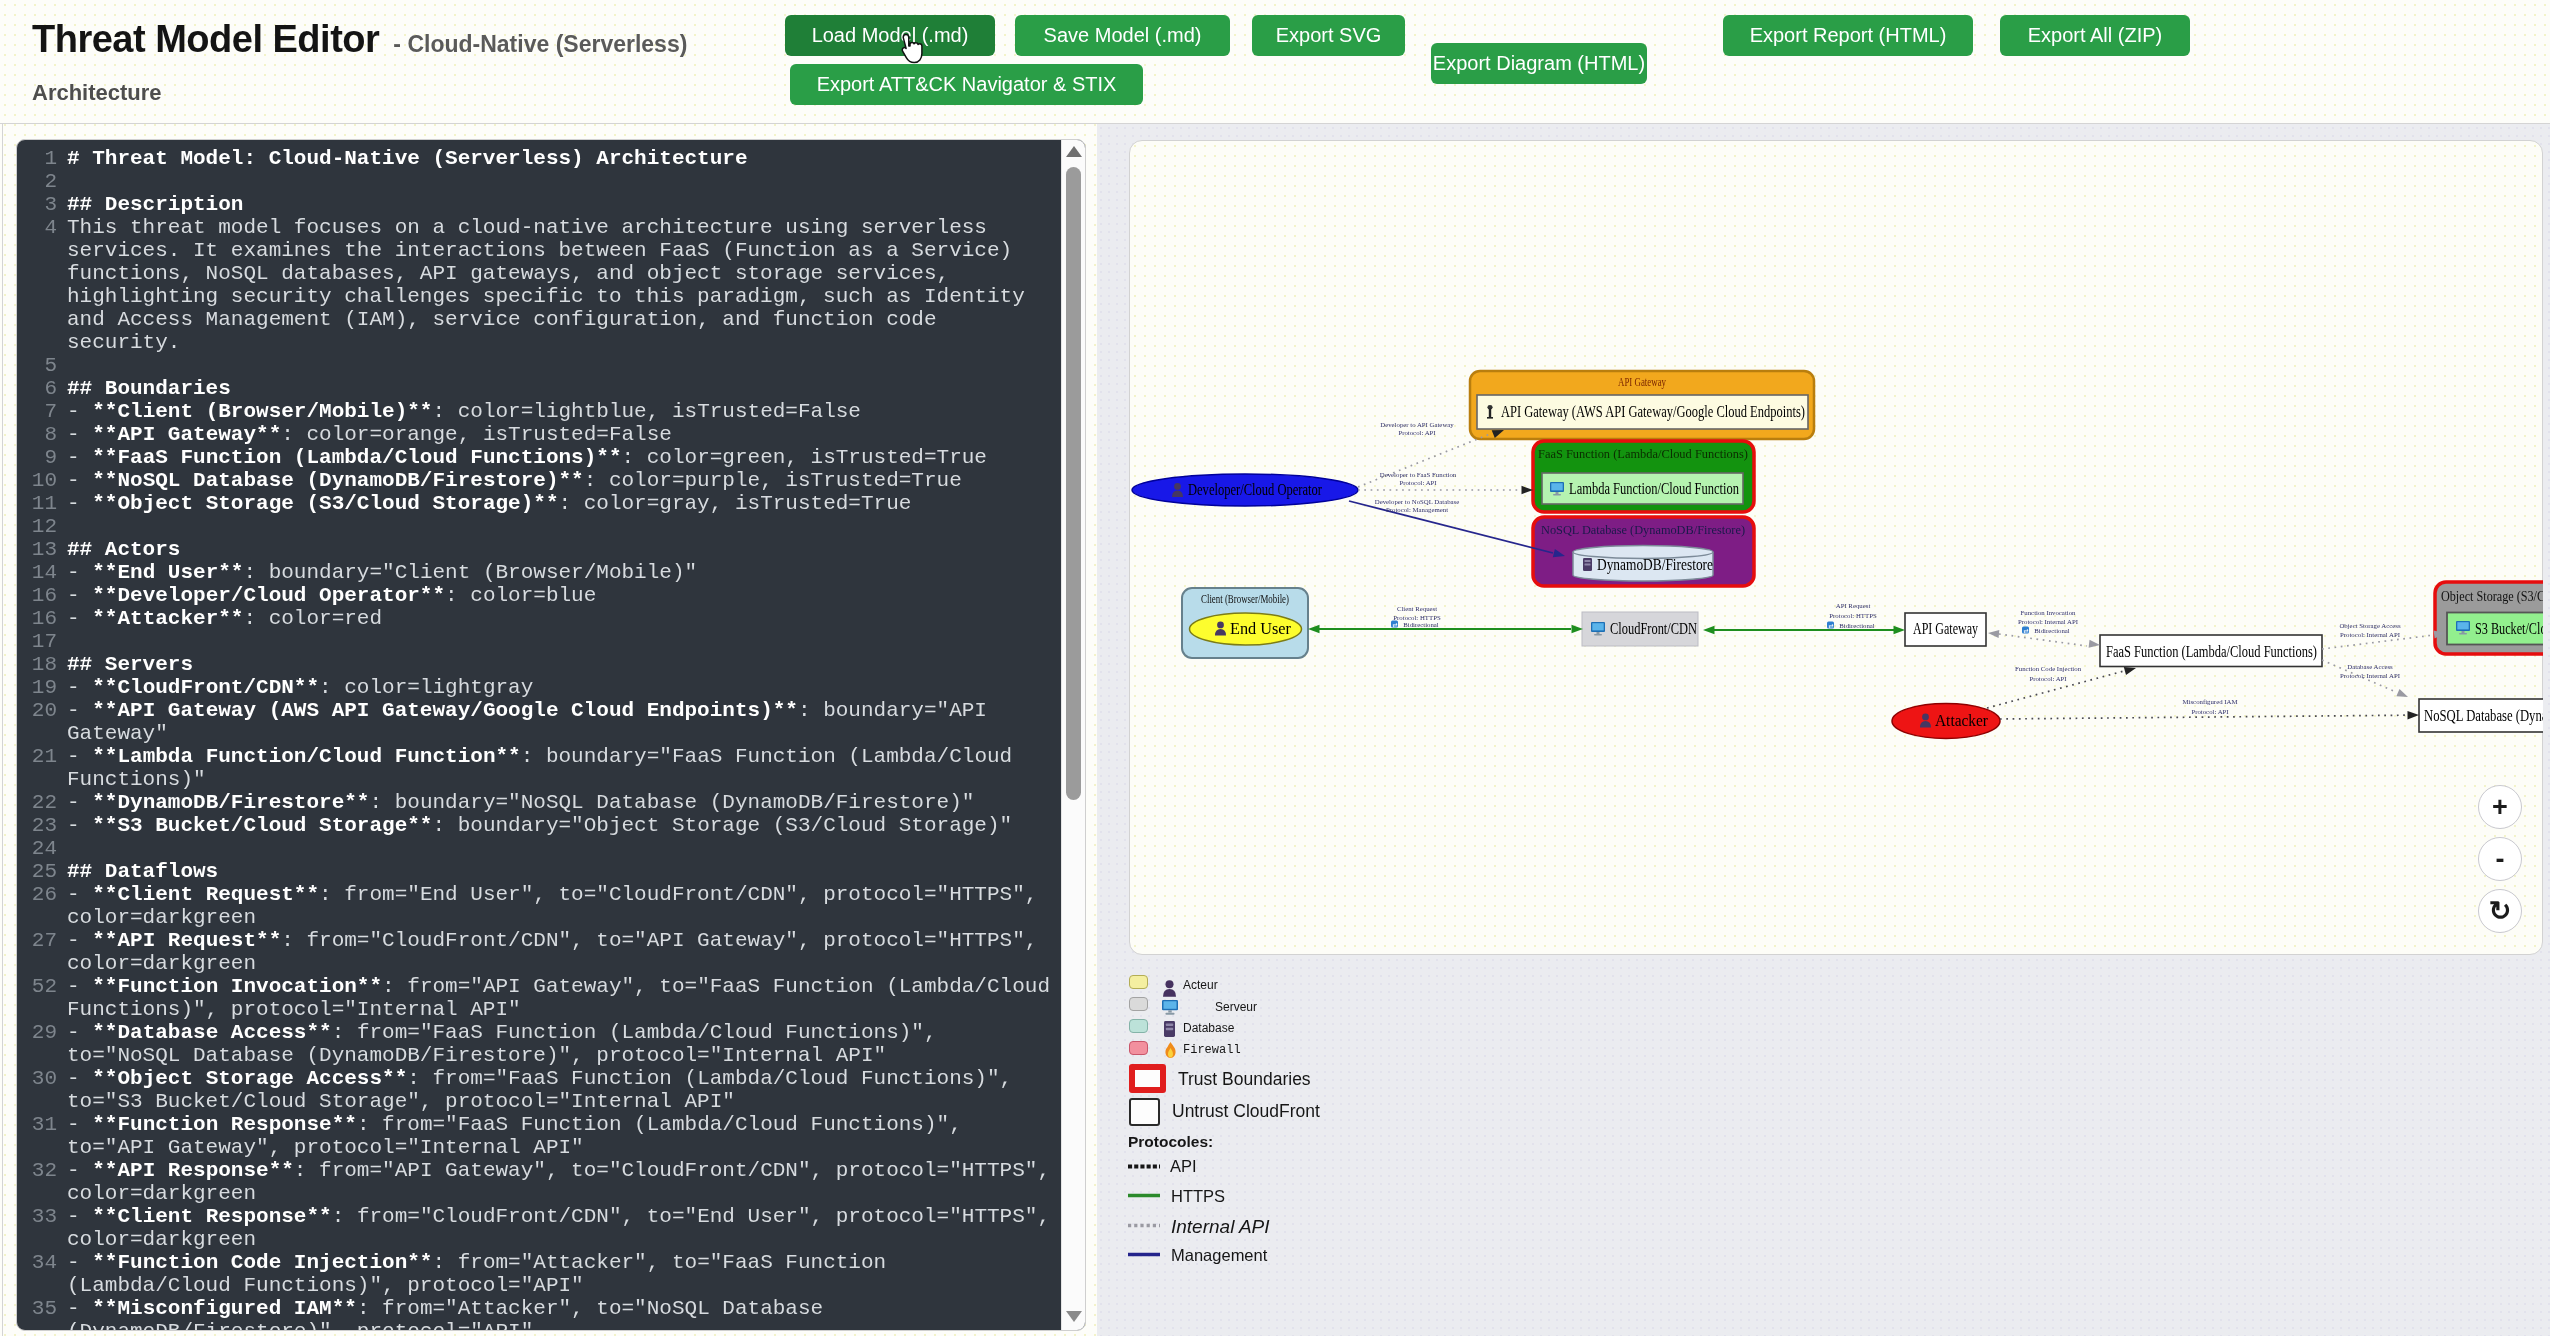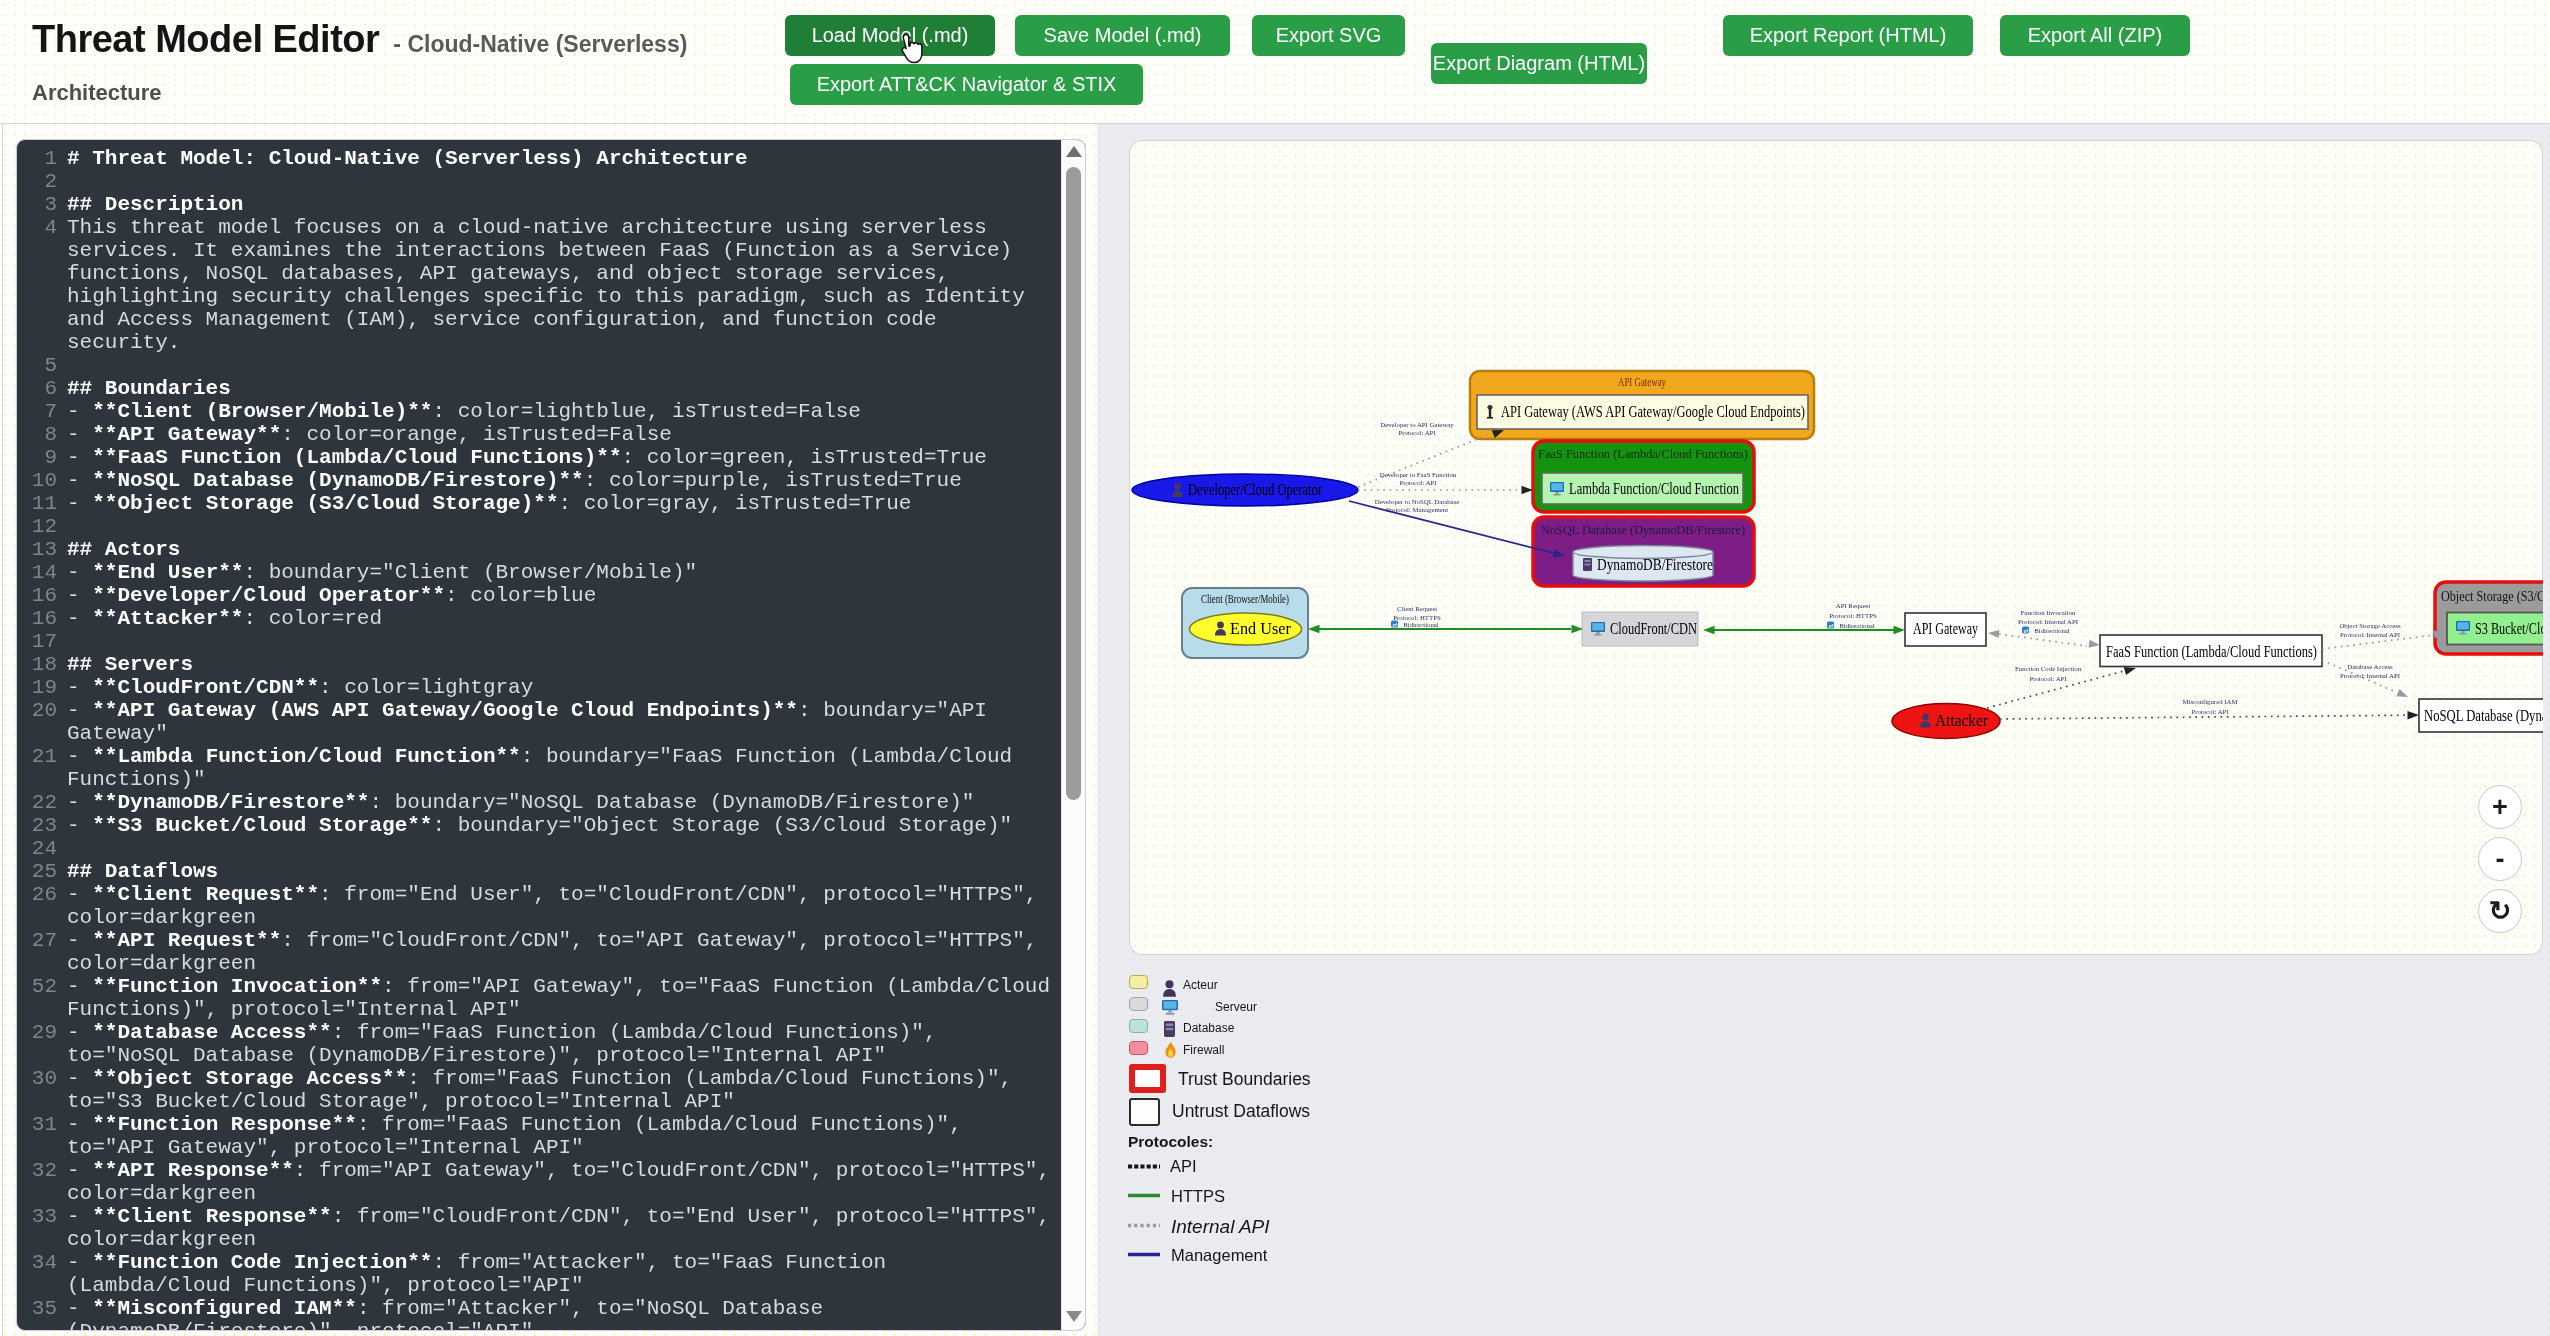--- a/index.html
+++ b/index.html
@@ -363,27 +363,27 @@
     <rect x="1.5" y="2" width="6" height="2" rx="0.6" fill="#8e86a8"></rect>
     <rect x="1.5" y="5.5" width="6" height="2" rx="0.6" fill="#8e86a8"></rect>
   </svg>
 <div class="leg" style="left:1183px;top:1021px;">Database</div>
 
 <div class="sw" style="left:1129px;top:1041px;width:19px;height:14px;background:#f2909e;border:1.5px solid #c9566a;"></div>
 <svg style="position:absolute;left:1164px;top:1042px;" width="13" height="17" viewBox="0 0 13 17">
     <path d="M6.5 0 C8 3 11 5 11.5 9 C12 13 9.5 16 6.5 16 C3.5 16 1 13 1.5 9 C1.8 6.5 3.5 5.5 4.5 3 C5 2 6 1 6.5 0 Z" fill="#f08c1b"></path>
     <path d="M6.5 6 C7.5 8 9 9.5 9 12 C9 14.3 8 15.5 6.5 15.5 C5 15.5 4 14.3 4 12 C4 9.5 5.5 8 6.5 6 Z" fill="#fbd23c"></path>
   </svg>
-<div class="leg" style="left:1183px;top:1043px;">Firewall</div>
+<div class="leg" style="left:1183px;top:1043px;font-family:Liberation Mono, monospace;">Firewall</div>
 
 <div class="sw" style="left:1129px;top:1064px;width:37px;height:29px;background:#fdfdfd;border:6px solid #e01e1e;border-radius:3px;"></div>
 <div class="leg" style="left:1178px;top:1069px;font-size:17.5px;">Trust Boundaries</div>
 
 <div class="sw" style="left:1129px;top:1098px;width:31px;height:28px;background:#fdfdfd;border:2px solid #2a2a2a;border-radius:3px;"></div>
-<div class="leg" style="left:1172px;top:1101px;font-size:17.5px;">Untrust Dataflows</div>
+<div class="leg" style="left:1172px;top:1101px;font-size:17.5px;">Untrust CloudFront</div>
 
 <div class="leg" style="left:1128px;top:1133px;font-size:15.5px;font-weight:bold;">Protocoles:</div>
 
 <svg class="legline" style="left:1128px;top:1163px;" width="32" height="8">
     <line x1="0" y1="3.5" x2="32" y2="3.5" stroke="#161616" stroke-width="4" stroke-dasharray="4.1 2.1"></line>
   </svg>
 <div class="leg" style="left:1170px;top:1157px;font-size:16.5px;">API</div>
 
 <svg class="legline" style="left:1128px;top:1192px;" width="32" height="8">
     <line x1="0" y1="3.5" x2="32" y2="3.5" stroke="#2b8a2b" stroke-width="3.5"></line>

